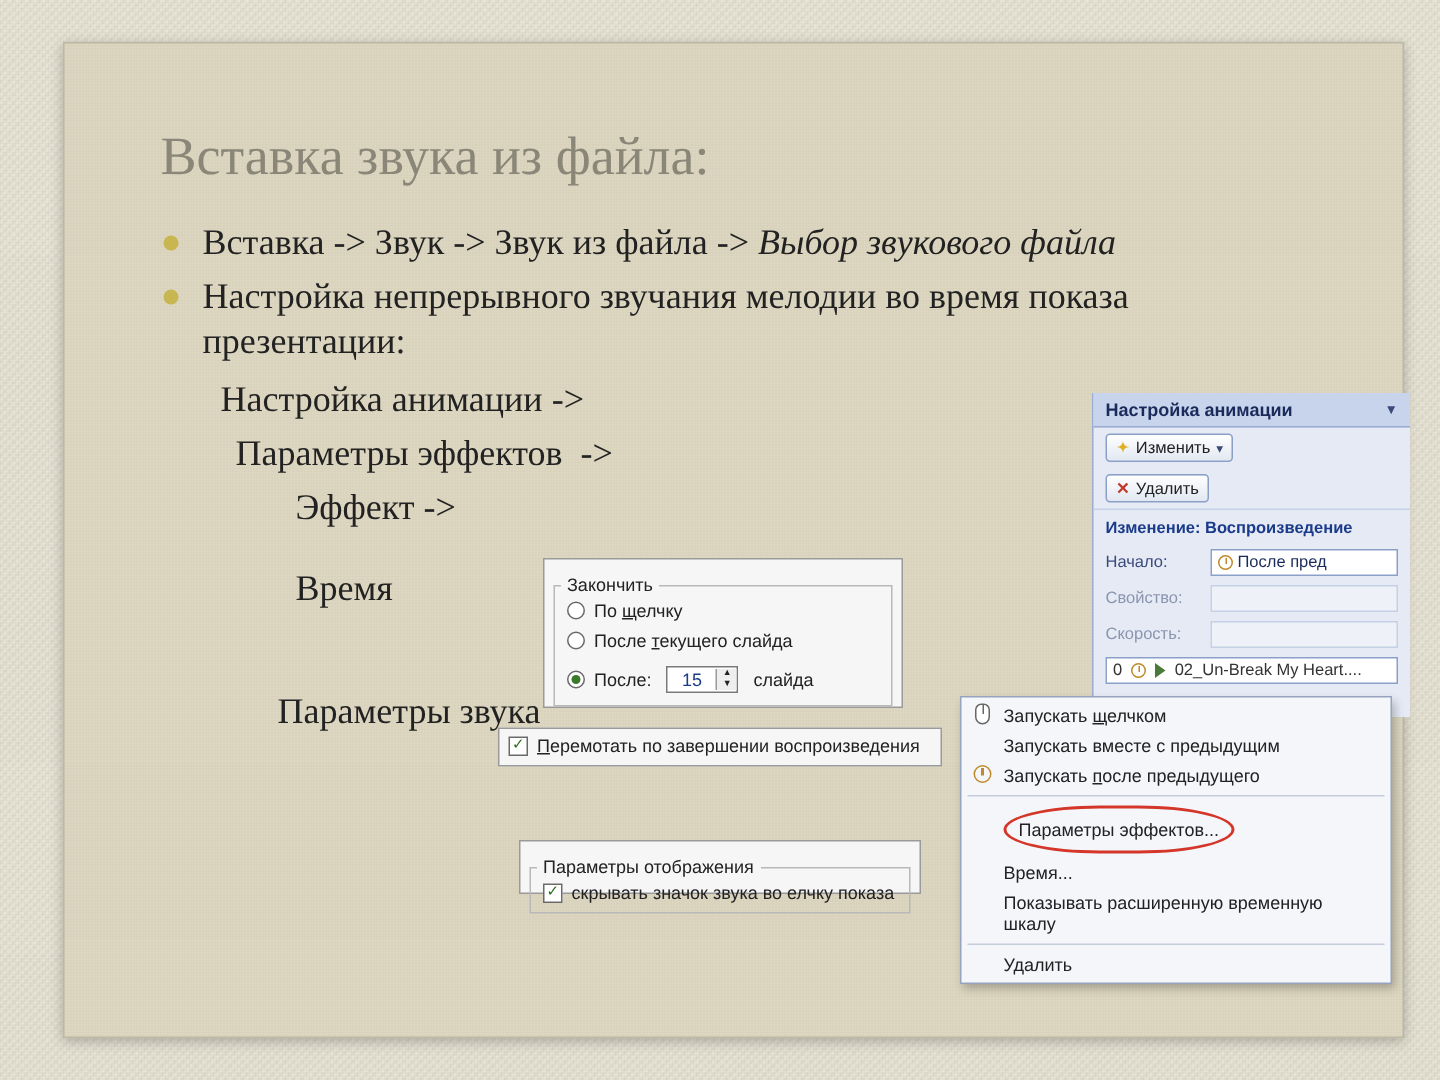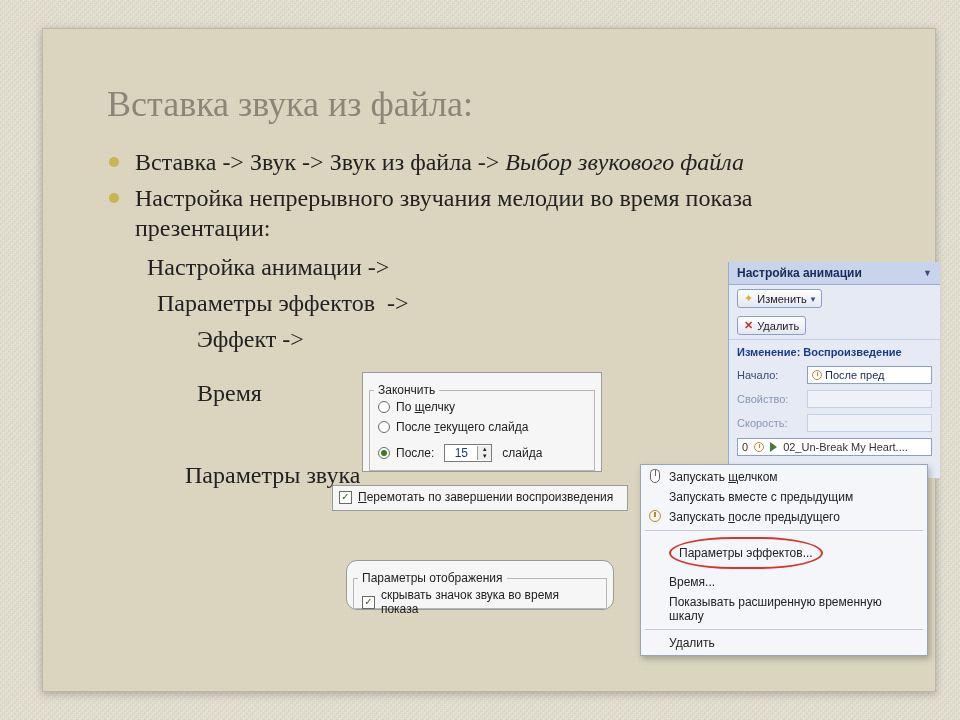--- a/index.html
+++ b/index.html
@@ -219,26 +219,26 @@
   </fieldset>
 </div>
 
 <div class="winpanel" style="left:332px; top:485px; width:296px; height:26px; padding:4px 6px;">
   <div class="check-row" style="padding:0">
     <span class="checkbox">✓</span>
     <span><span class="underline">П</span>еремотать по завершении воспроизведения</span>
   </div>
 </div>
 
-<div class="winpanel" style="left:346px; top:560px; width:268px; height:50px;border-radius:11px;">
+<div class="winpanel" style="left:346px; top:560px; width:268px; height:36px;">
   <fieldset class="fs" style="height:38px;">
     <legend>Параметры отображения</legend>
     <div class="check-row">
       <span class="checkbox">✓</span>
-      <span>скрывать значок звука во время показа</span>
+      <span>скрывать значок звука во елчку показа</span>
     </div>
   </fieldset>
 </div>
 
 <div class="taskpane" style="left:708px; top:262px; width:212px; height:216px;margin-left:20px;">
   <div class="header">
     <span>Настройка анимации</span>
     <span class="tri">▼</span>
   </div>
   <div class="tp-row" style="display:flex; gap:10px; align-items:center;">

